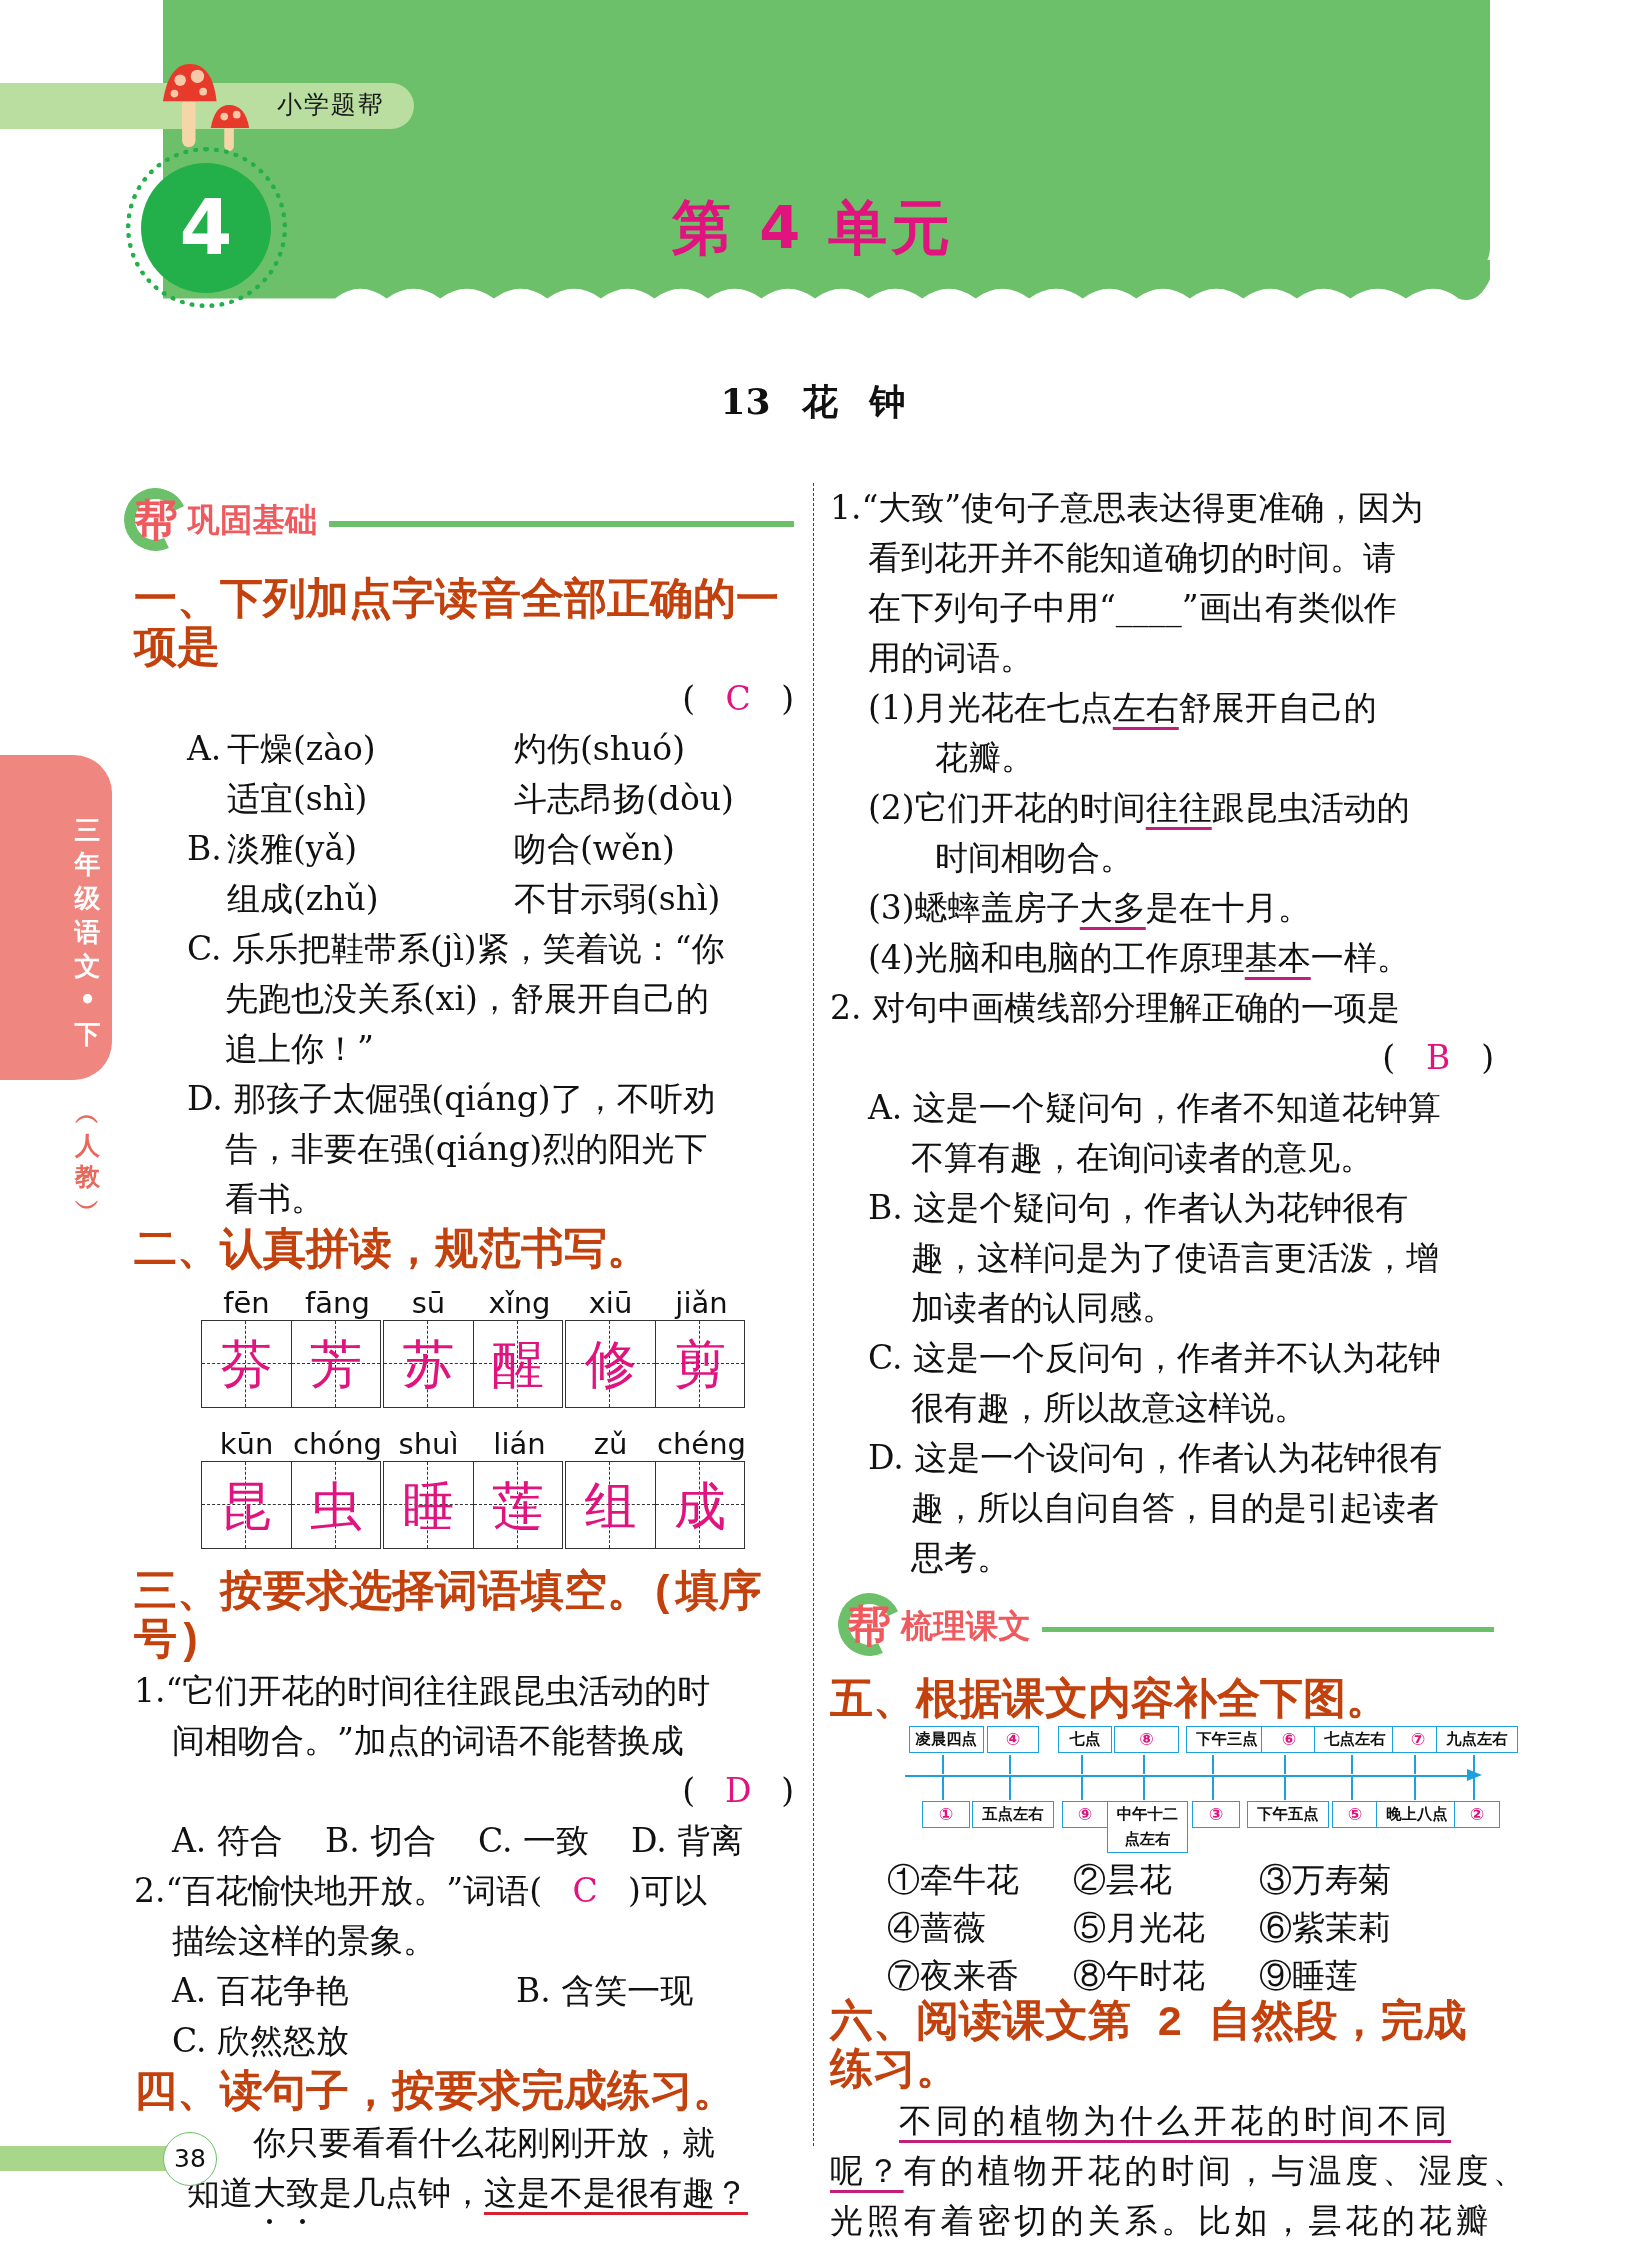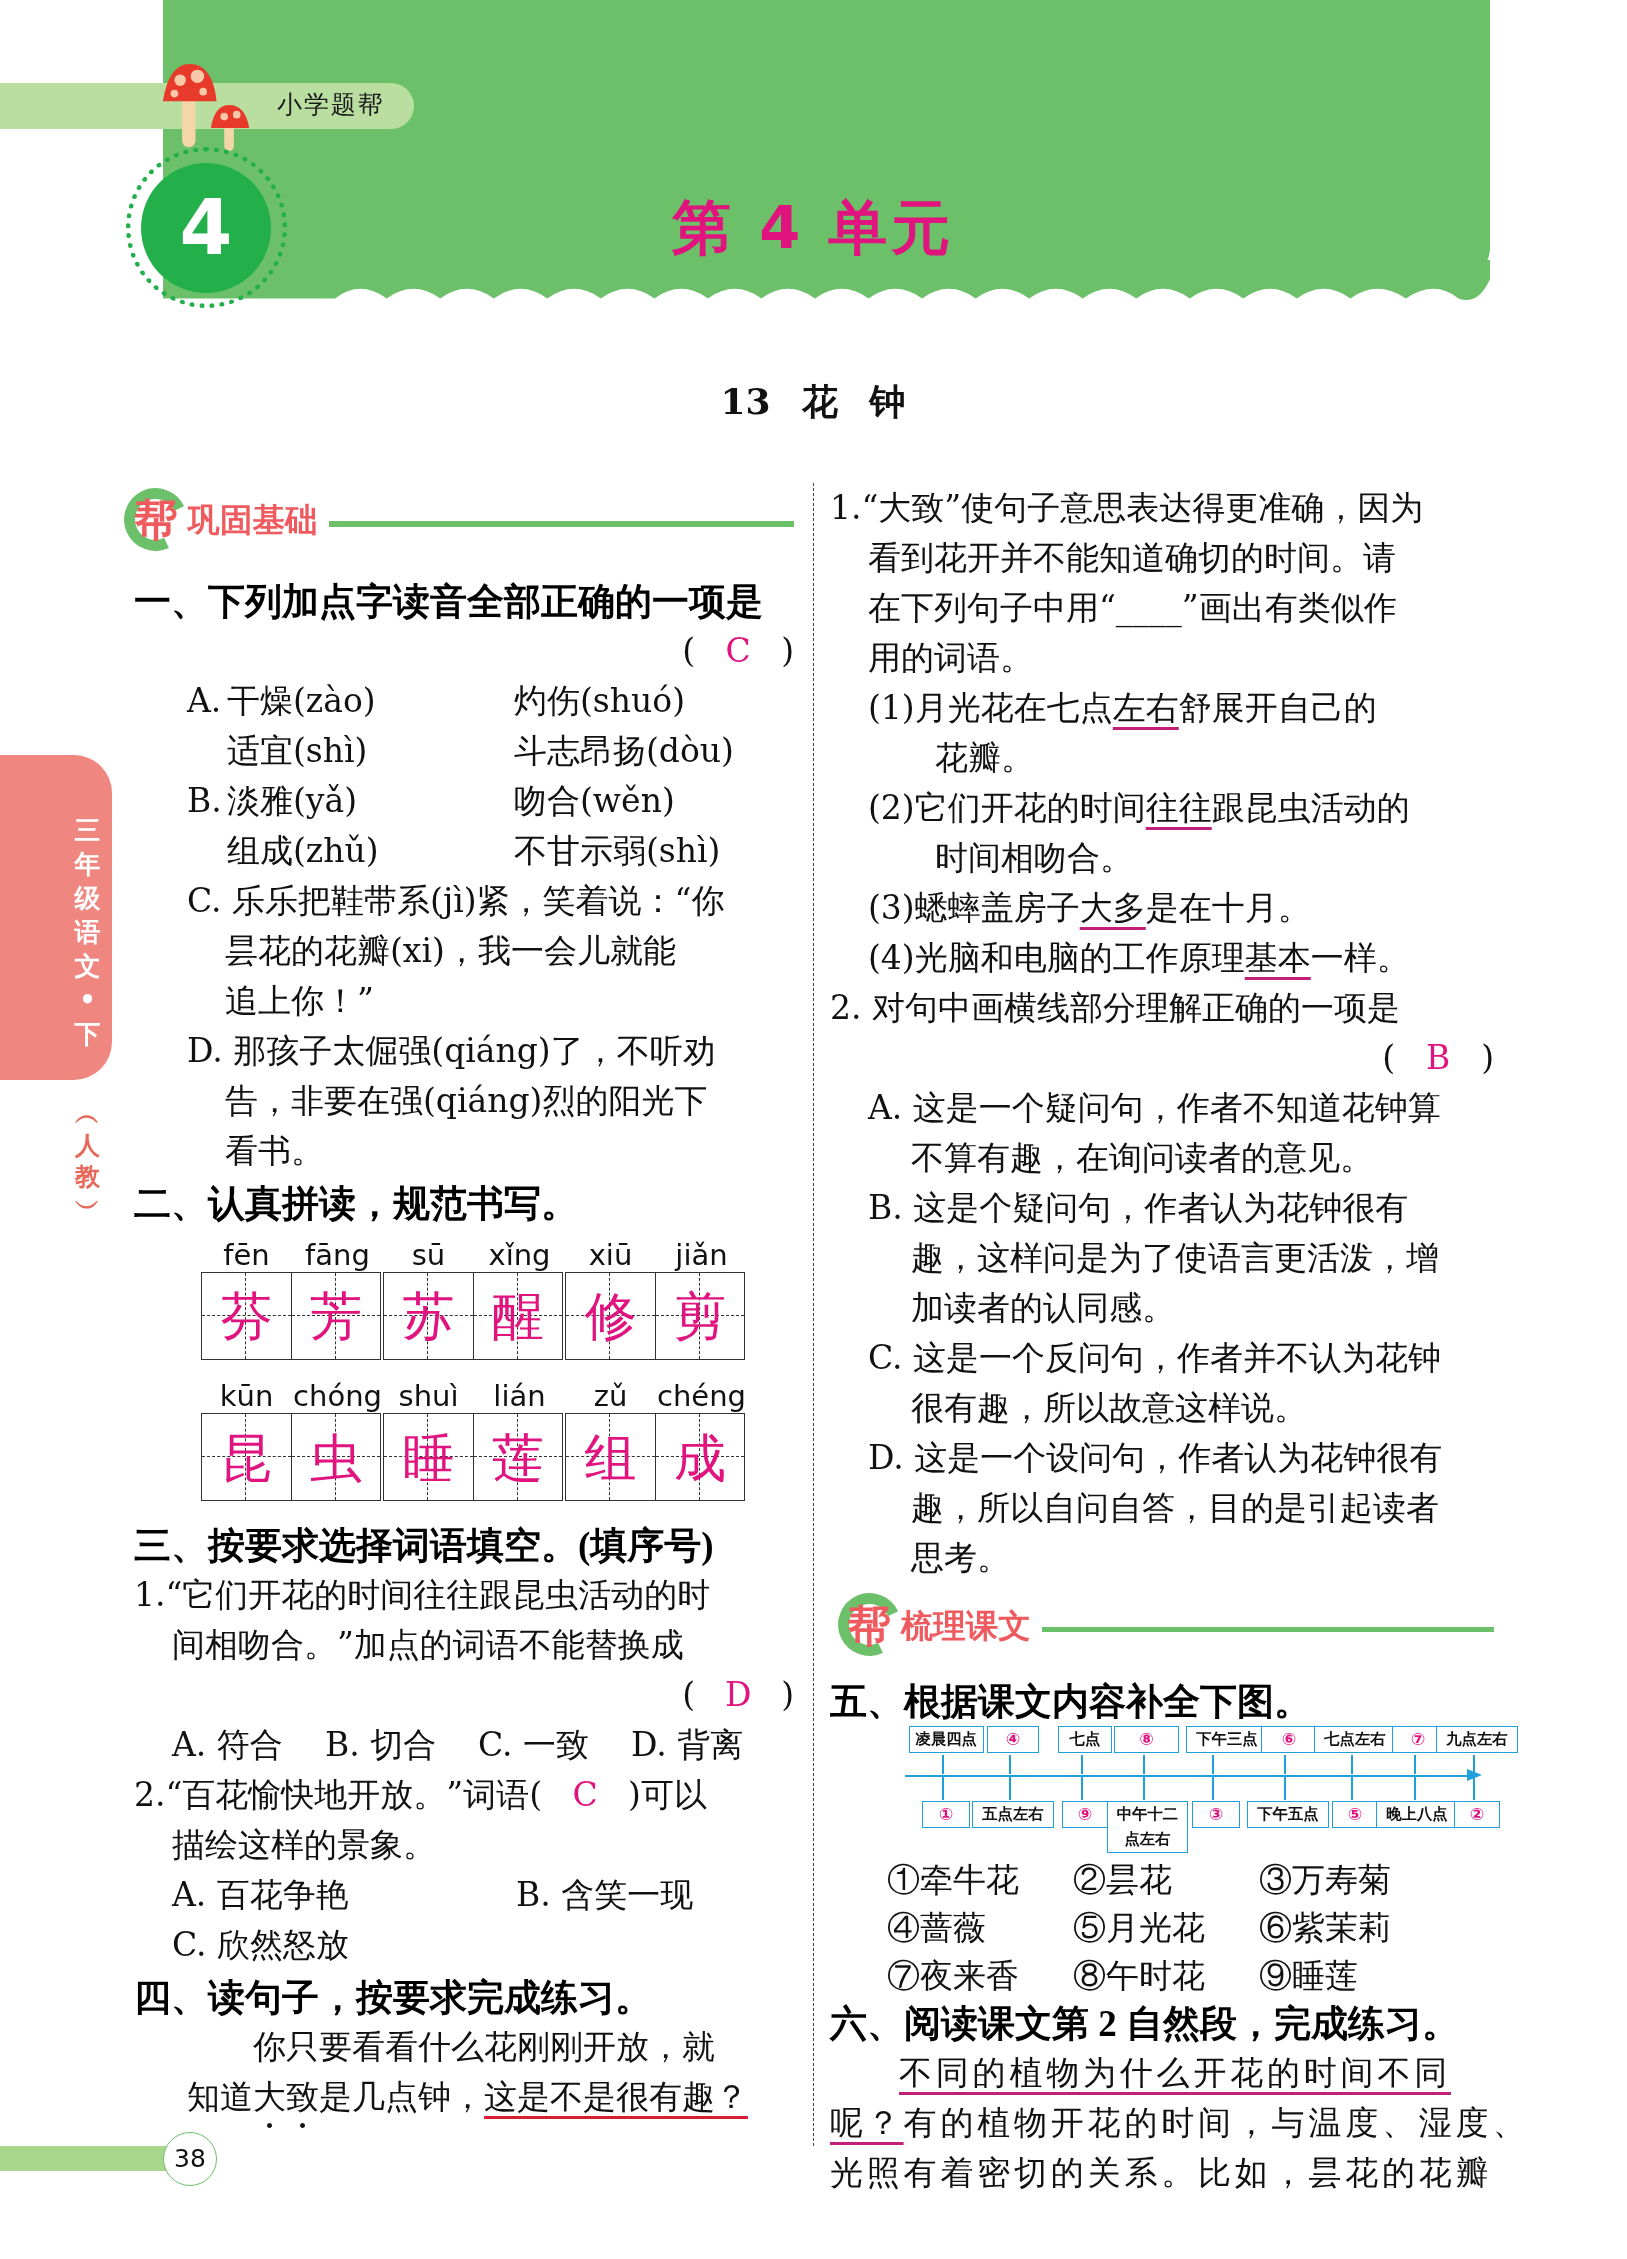--- a/index.html
+++ b/index.html
@@ -27,21 +27,21 @@
   .side-pub { left:73px; top:1099px; width:29px; color:#e8685c; font-size:25px; font-weight:bold; line-height:31px; text-align:center;
         font-family:"DejaVu Sans","Liberation Sans",sans-serif; }
   
   .sec-head { height:76px; display:flex; align-items:center; }
   .sec-badge { position:relative; width:67px; height:67px; }
   .sec-badge .ring { position:absolute; left:0; top:0; width:63px; height:63px; border-radius:50%; border:11.5px solid #6cc06a; box-sizing:border-box; border-right-color:transparent; transform:rotate(20deg);}
   .sec-badge .bang { position:absolute; left:9.6px; top:3.8px; font-size:44px; font-weight:bold; color:#ef5a5f;
         font-family:"DejaVu Sans","Liberation Sans",sans-serif; }
   .sec-label { font-size:32.5px; font-weight:bold; color:#ef5a5f; font-family:"DejaVu Sans","Liberation Sans",sans-serif; margin-left:-3.8px; }
   .sec-line { flex:1; height:5.7px; background:#6cc06a; margin-left:11.5px; margin-top:5.7px; }
-  .q-head { color:#000000; font-size:37px; font-weight:bold; font-family:Liberation Serif, serif; line-height:48px; }
+  .q-head { color:#c2410c; font-size:43px; font-weight:bold; font-family:Liberation Mono, monospace; line-height:48px; }
   .line { font-size:33px; line-height:50px; white-space:nowrap; }
   .ans { color:#e0137f; }
   .paren-ans { text-align:right; font-size:33px; line-height:50px; }
   .paren-ans .ans { display:inline-block; width:86px; text-align:center; }
   .ul-m { text-decoration:underline; text-decoration-color:#c0207a; text-underline-offset:7.6px; text-decoration-thickness:2.9px; }
   .ul-r { text-decoration:underline; text-decoration-color:#d42030; text-underline-offset:7.6px; text-decoration-thickness:2.9px; }
   .dot { text-emphasis:dot; -webkit-text-emphasis:dot; text-emphasis-position:under; -webkit-text-emphasis-position:under; }
   
   .col-left { left:134px; top:483px; width:660px; }
   .col-right { left:830px; top:483px; width:664px; }
@@ -144,21 +144,21 @@
         <span>吻合(wěn)</span>
       </div>
       <div class="line" style="margin-left: 53px; display: flex;">
         <span style="width: 40px; display: inline-block;"></span>
         <span style="width: 287px; display: inline-block;">组成(zhǔ)</span>
         <span>不甘示弱(shì)</span>
       </div>
     </div>
   <div style="margin-left:53px;">
     <div class="line">C. 乐乐把鞋带系(jì)紧，笑着说：“你</div>
-    <div class="line" style="margin-left:38px;">昙花的花瓣(xi)，我一会儿就能</div>
+    <div class="line" style="margin-left:38px;">先跑也没关系(xi)，舒展开自己的</div>
     <div class="line" style="margin-left:38px;">追上你！”</div>
   </div>
   <div style="margin-left:53px;">
     <div class="line">D. 那孩子太倔强(qiáng)了，不听劝</div>
     <div class="line" style="margin-left:38px;">告，非要在强(qiáng)烈的阳光下</div>
     <div class="line" style="margin-left:38px;">看书。</div>
   </div>
 
   <div class="q-head" style="margin-top:3.8px;">二、认真拼读，规范书写。</div>
   <div id="grid-rows">

